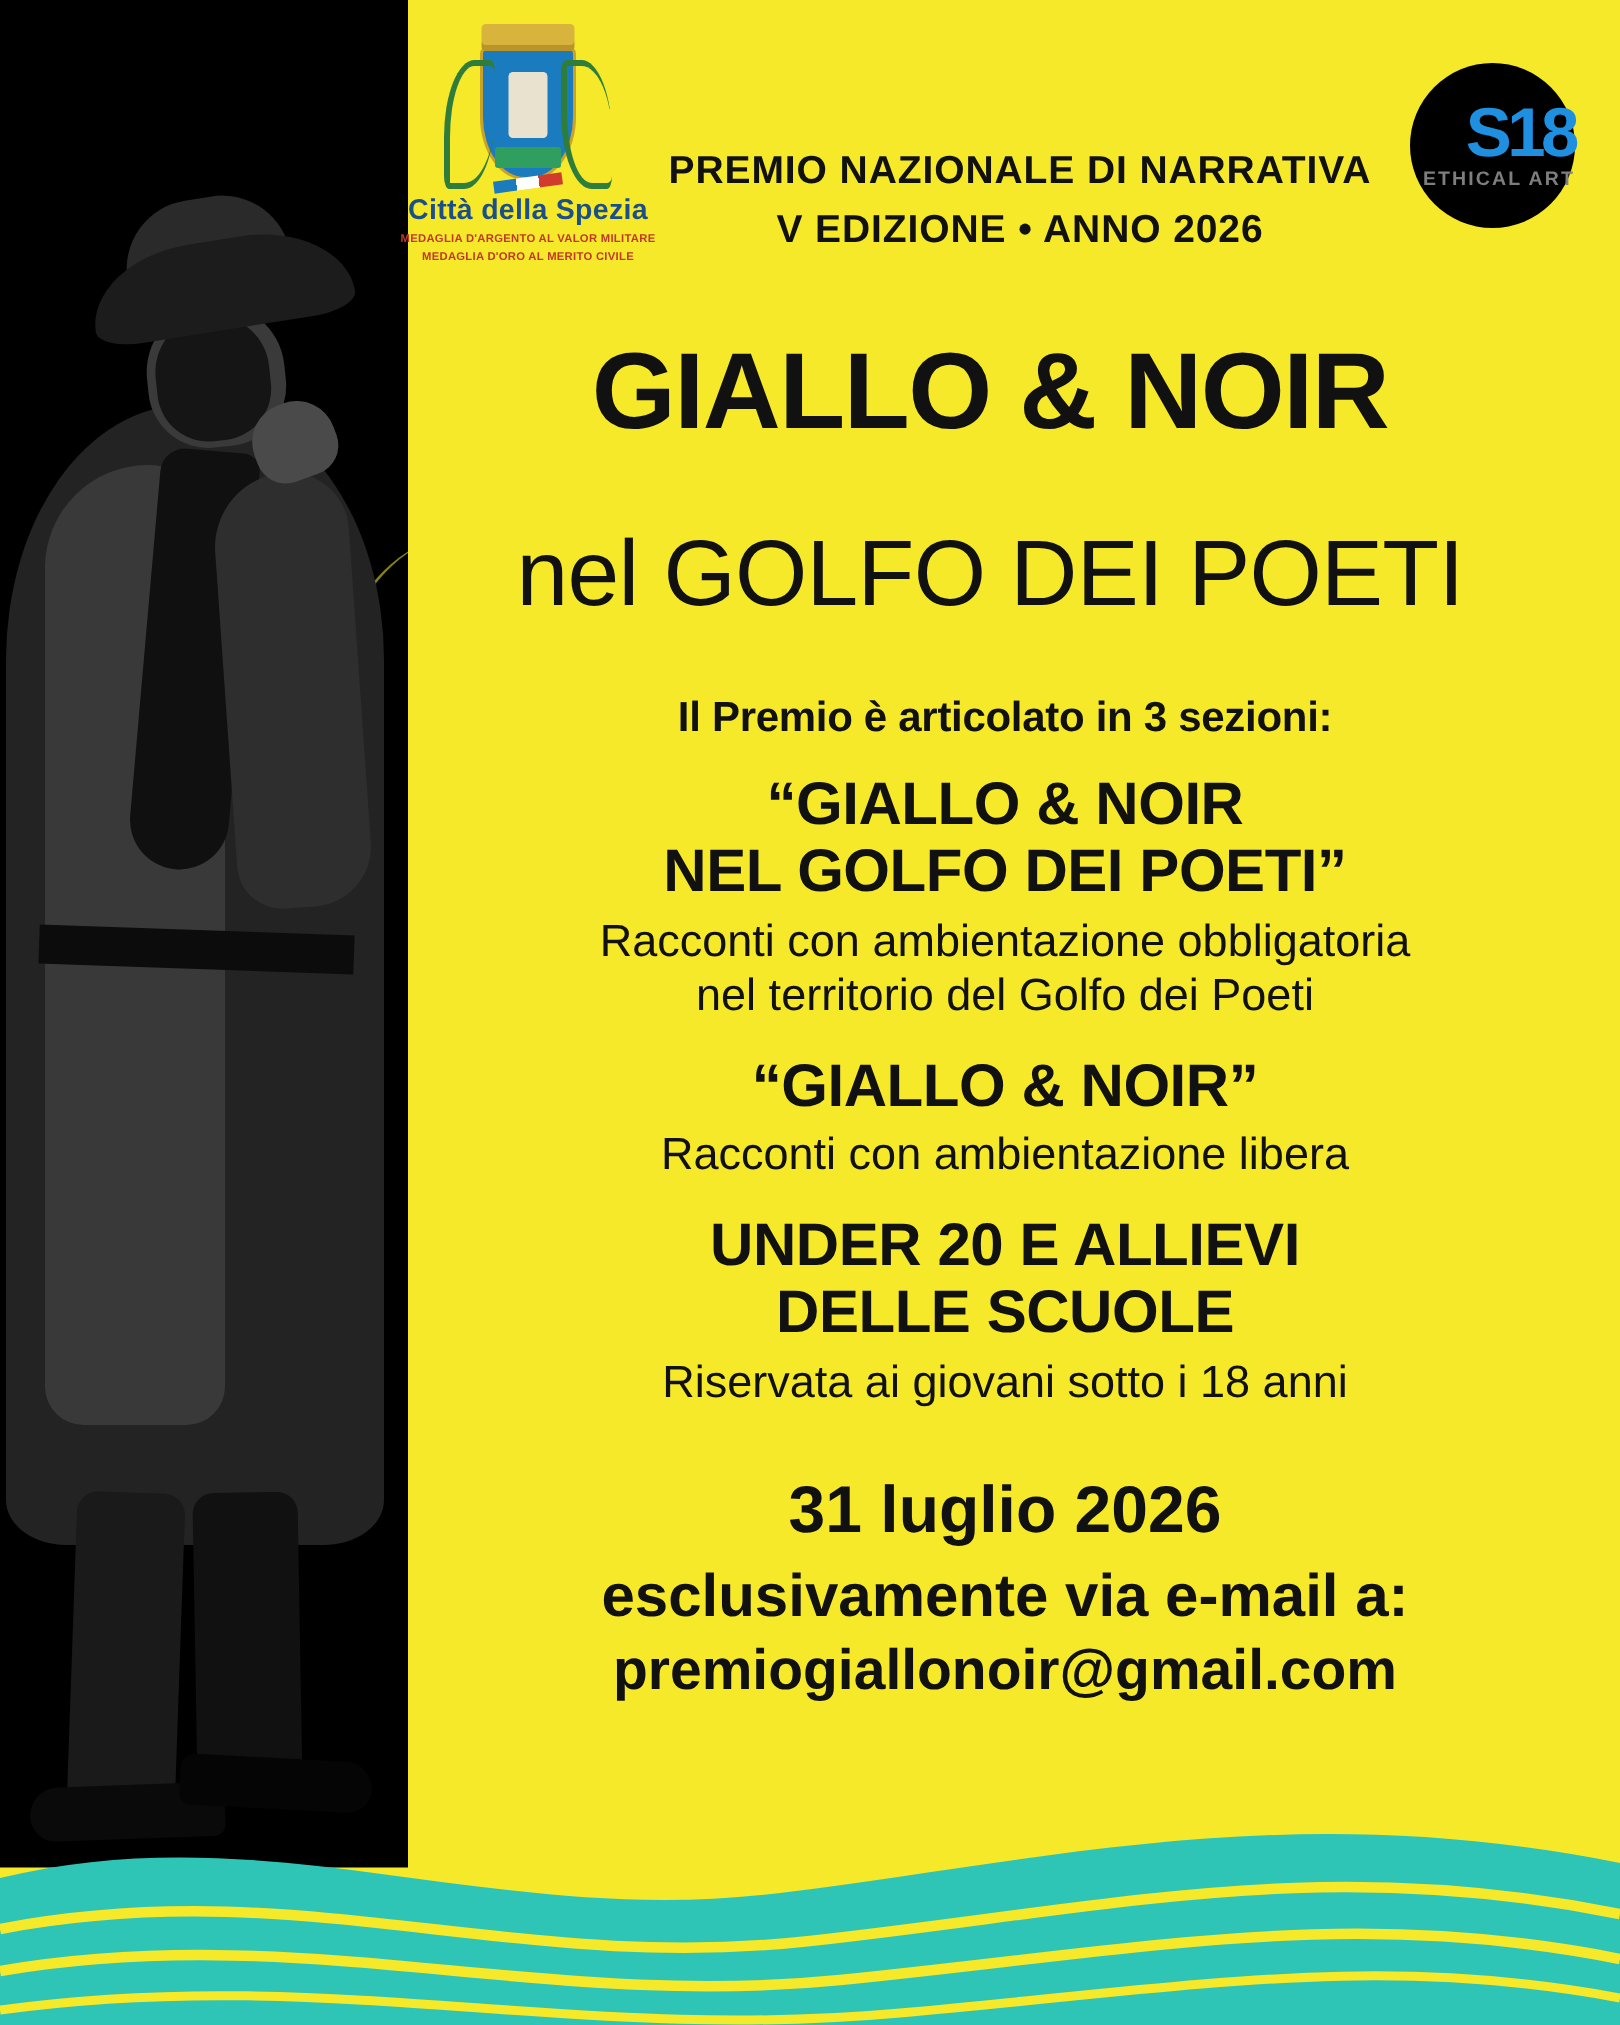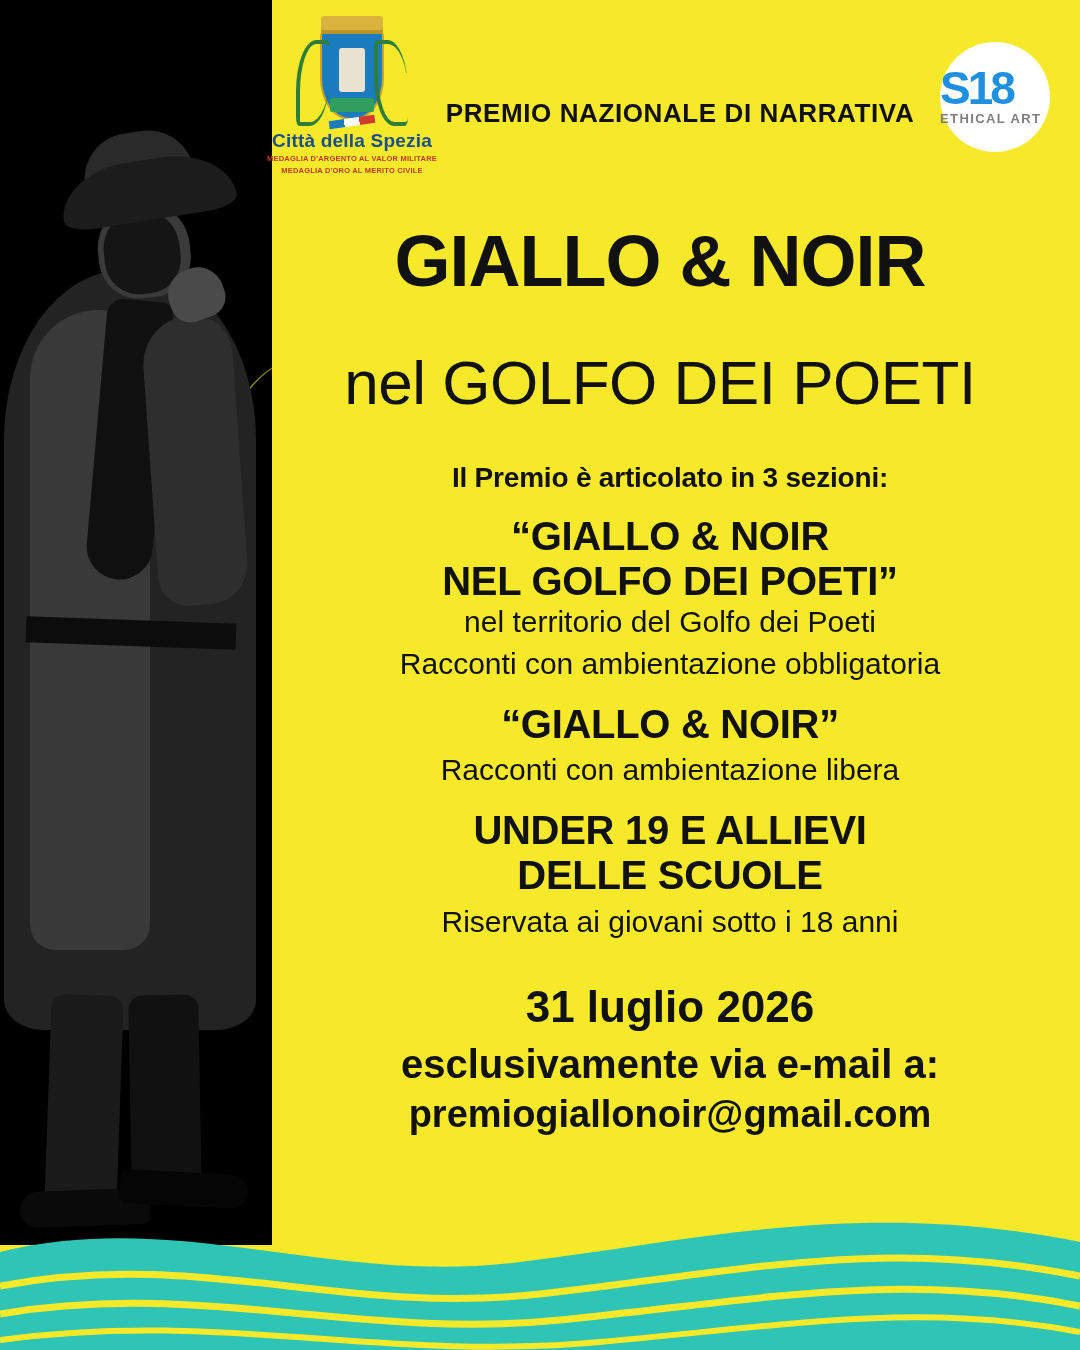--- a/index.html
+++ b/index.html
@@ -288,24 +288,24 @@
     letter-spacing: .6px;
   }
 
   .logo-s18 {
     position: absolute;
     right: 30px;
     top: 42px;
     width: 110px;
     height: 110px;
     border-radius: 50%;
-    background: #ffffff;
+    background: #000000;
     display: flex;
     flex-direction: column;
-    align-items: flex-start;
+    align-items: flex-end;
     justify-content: center;
   }
   .logo-s18 .mark {
     font-size: 46px;
     font-weight: bold;
     color: #1f8fe0;
     letter-spacing: -3px;
     line-height: .9;
   }
   .logo-s18 .sub {
@@ -435,47 +435,48 @@
       <div class="crest-base"></div>
       <div class="crest-ribbon"></div>
     </div>
     <div class="crest-name">Città della Spezia</div>
     <div class="crest-sub">MEDAGLIA D'ARGENTO AL VALOR MILITARE</div>
     <div class="crest-sub">MEDAGLIA D'ORO AL MERITO CIVILE</div>
   </div>
 
   <div class="header-lines">
     <div class="l1">PREMIO NAZIONALE DI NARRATIVA</div>
+    <div class="l2">V EDIZIONE • ANNO 2026</div>
   </div>
 
   <div class="logo-s18">
     <div class="mark">S18</div>
     <div class="sub">ETHICAL ART</div>
   </div>
 
   <div class="title-main">GIALLO &amp; NOIR</div>
   <div class="title-sub">nel GOLFO DEI POETI</div>
 
   <div class="body-block">
     <div class="intro">Il Premio è articolato in 3 sezioni:</div>
 
     <div class="section">
       <div class="sec-title">“GIALLO &amp; NOIR</div>
       <div class="sec-title">NEL GOLFO DEI POETI”</div>
+      <div class="sec-desc">Racconti con ambientazione obbligatoria</div>
       <div class="sec-desc" style="margin-top:0">nel territorio del Golfo dei Poeti</div>
-      <div class="sec-desc">Racconti con ambientazione obbligatoria</div>
     </div>
 
     <div class="section">
       <div class="sec-title">“GIALLO &amp; NOIR”</div>
       <div class="sec-desc">Racconti con ambientazione libera</div>
     </div>
 
     <div class="section">
-      <div class="sec-title">UNDER 19 E ALLIEVI</div>
+      <div class="sec-title">UNDER 20 E ALLIEVI</div>
       <div class="sec-title">DELLE SCUOLE</div>
       <div class="sec-desc">Riservata ai giovani sotto i 18 anni</div>
     </div>
 
     <div class="deadline">
       <div class="d2">31 luglio 2026</div>
       <div class="d3">esclusivamente via e-mail a:</div>
       <div class="d4">premiogiallonoir@gmail.com</div>
     </div>
   </div>

